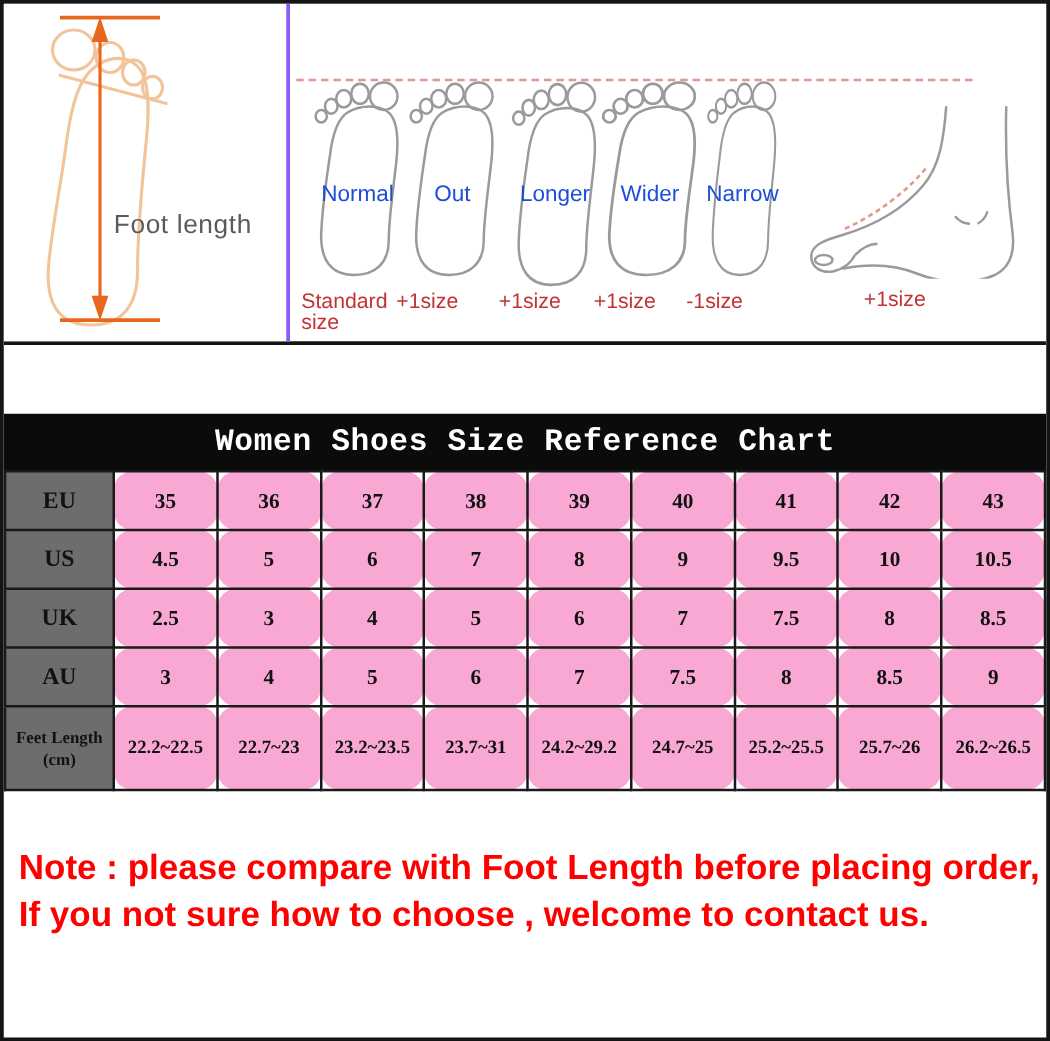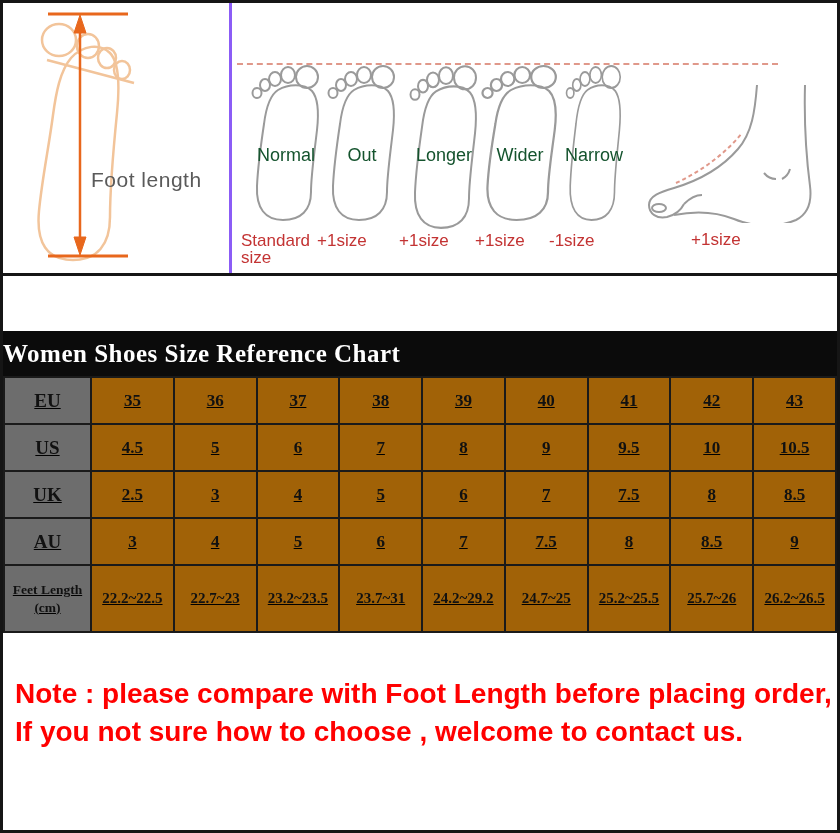--- a/index.html
+++ b/index.html
@@ -29,53 +29,52 @@
     position:absolute; left:234px; top:60px; width:541px; height:0;
     border-top:2px dashed #e0988a;
   }
   .foot-fig { position:absolute; top:59px; width:90px; height:210px; }
   .foot-fig svg { display:block; margin:0 auto; transform-origin:50% 0; }
   .fig-wider  svg { transform:scaleX(1.12); }
   .fig-narrow svg { transform:scaleX(0.82); }
   .fig-longer svg { transform:scaleY(1.05); }
   .fig-label {
     position:absolute; top:83px; left:0; width:100%; text-align:center;
-    color:#14532d; font-size:18px;
+    color:#1d4ed8; font-size:18px;
   }
   .fig-size {
     position:absolute; top:170px; left:0; width:100%; text-align:left;
     color:#c33333; font-size:17px; line-height:17px;
   }
   .side-fig { position:absolute; left:638px; top:80px; width:196px; height:185px; }
   .side-fig .fig-label { top:95px; left:52px; width:140px; }
   .side-fig .fig-size  { top:148px; left:50px; width:110px; }
 
   
   .title-band {
     position:absolute; left:0; top:328px; width:834px; height:45px;
-    background:#0b0b0b; color:#ffffff; line-height:45px;
-    font-family:Liberation Serif, serif; font-weight:bold; font-size:25px;
+    background:#0b0b0b; color:#ffffff; text-align:center; line-height:45px;
+    font-family:Liberation Mono, monospace; font-weight:bold; font-size:25px;
     letter-spacing:0.5px;
   }
 
   
   .size-table {
     position:absolute; left:0; top:373px; width:834px;
     border-collapse:collapse; font-family:"Liberation Serif", serif;
     table-layout:fixed;
-    text-decoration:underline;
   }
   .size-table tr { height:47px; }
   .size-table tr:last-child { height:67px; }
   .size-table th, .size-table td {
     border:2px solid #1a1a1a; text-align:center; vertical-align:middle;
     font-weight:bold; color:#111;
   }
   .size-table th { width:87px; background:#6d6d6d; font-size:19px; }
-  .size-table td { background:#a16207; font-size:17px; }
+  .size-table td { background:#f9a8d4; font-size:17px;border-radius:15px; }
   .size-table tr:last-child th { font-size:13.5px; line-height:1.3; padding:0 5px; }
   .size-table tr:last-child td { font-size:15px; }
 
   
   .note {
     position:absolute; left:12px; top:672px; width:828px;
     color:#ff0000; font-weight:bold; font-size:28px; line-height:38px;
     white-space:nowrap;
   }
 </style>

